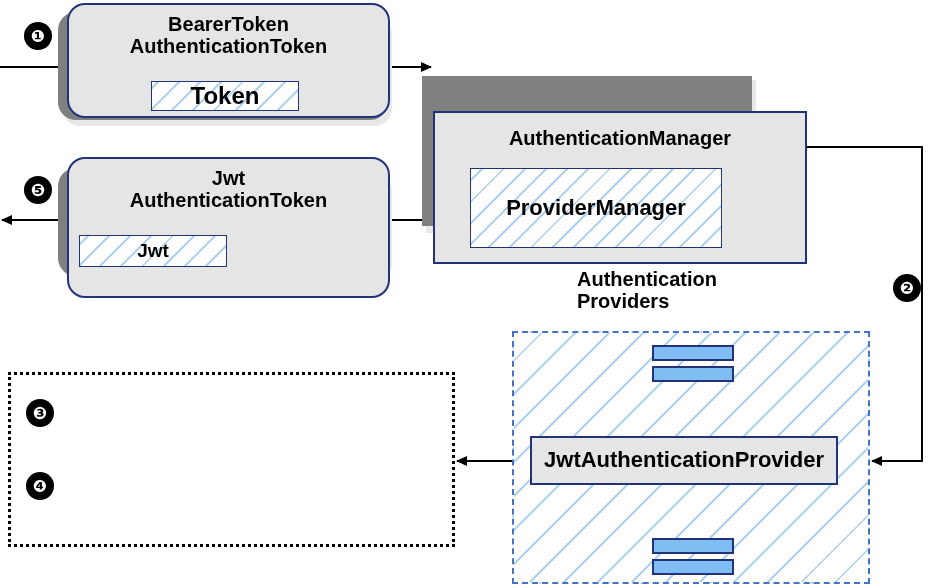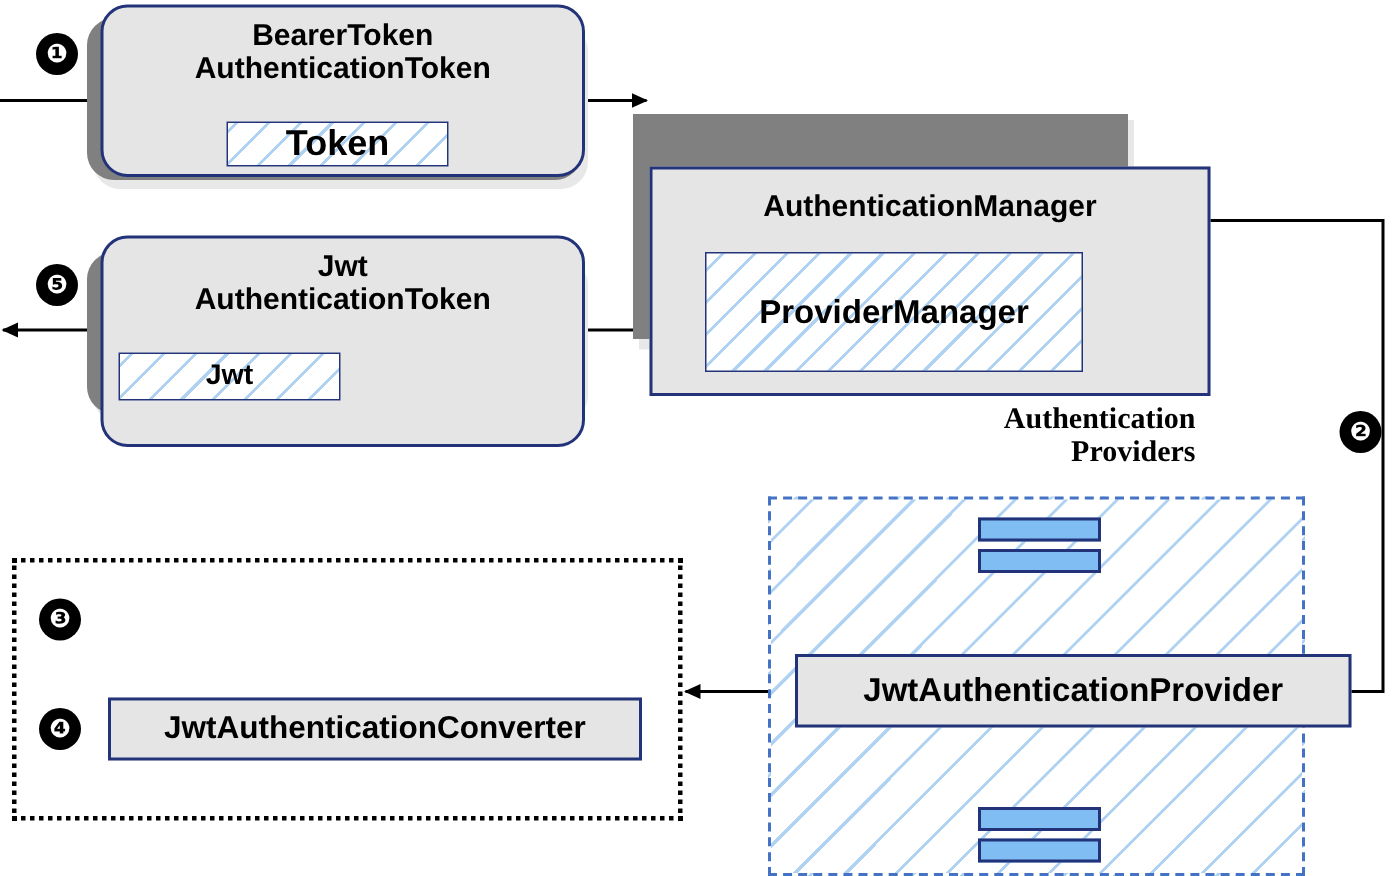--- a/index.html
+++ b/index.html
@@ -98,27 +98,26 @@
   }
   .group-dotted-black {
     position: absolute;
     box-sizing: border-box;
     border: 3px dotted #000000;
     background: #ffffff;
     z-index: 3;
   }
   .group-label {
     position: absolute;
-    text-align: right;
+    text-align: left;
     font-weight: bold;
     color: #000;
     line-height: 1.1;
     white-space: pre-line;
     z-index: 6;
-    font-family: Liberation Serif, serif;
   }
   .minibar {
     position: absolute;
     box-sizing: border-box;
     background: #7FBDF2;
     border: 2px solid #23337A;
     z-index: 6;
   }
 </style>
 </head>
@@ -207,28 +206,25 @@
   <div class="shadow" style="left:422px; top:76px; width:330px; height:150px;"></div>
   <div class="node" style="left:433px; top:67px; width:374px; height:153px; padding-top:14px;margin-top:44px;">
     <div class="node-title" style="font-size:20px;">AuthenticationManager</div>
     <div class="hatch-box" style="position:absolute; left:35px; top:55px; width:252px; height:80px; font-size:22px;">ProviderManager</div>
   </div>
 
   <div class="badge" style="left:893px; top:274px;">❷</div>
 
   <div class="shadow2" style="left:522px; top:448px; width:330px; height:48px;"></div>
   <div class="shadow" style="left:518px; top:444px; width:330px; height:46px;"></div>
-  <div class="node" style="left:530px; top:436px; width:371px; height:49px; justify-content:center;">
+  <div class="node" style="left:530px; top:436px; width:308px; height:49px; justify-content:center;">
     <div class="node-title" style="font-size:22px;">JwtAuthenticationProvider</div>
   </div>
 
   <div class="shadow2" style="left:79px; top:404px; width:242px; height:44px;"></div>
   <div class="shadow" style="left:75px; top:400px; width:242px; height:42px;"></div>
   <div class="badge" style="left:26px; top:399px;">❸</div>
 
   <div class="shadow2" style="left:79px; top:477px; width:350px; height:44px;"></div>
   <div class="shadow" style="left:75px; top:473px; width:350px; height:42px;"></div>
-  <div class="node" style="left:72px; top:465px; width:356px; height:42px; justify-content:center;">
-    <div class="node-title" style="font-size:21px;">JwtAuthenticationConverter</div>
-  </div>
   <div class="badge" style="left:26px; top:472px;">❹</div>
 
 </div>
 
 </body></html>

